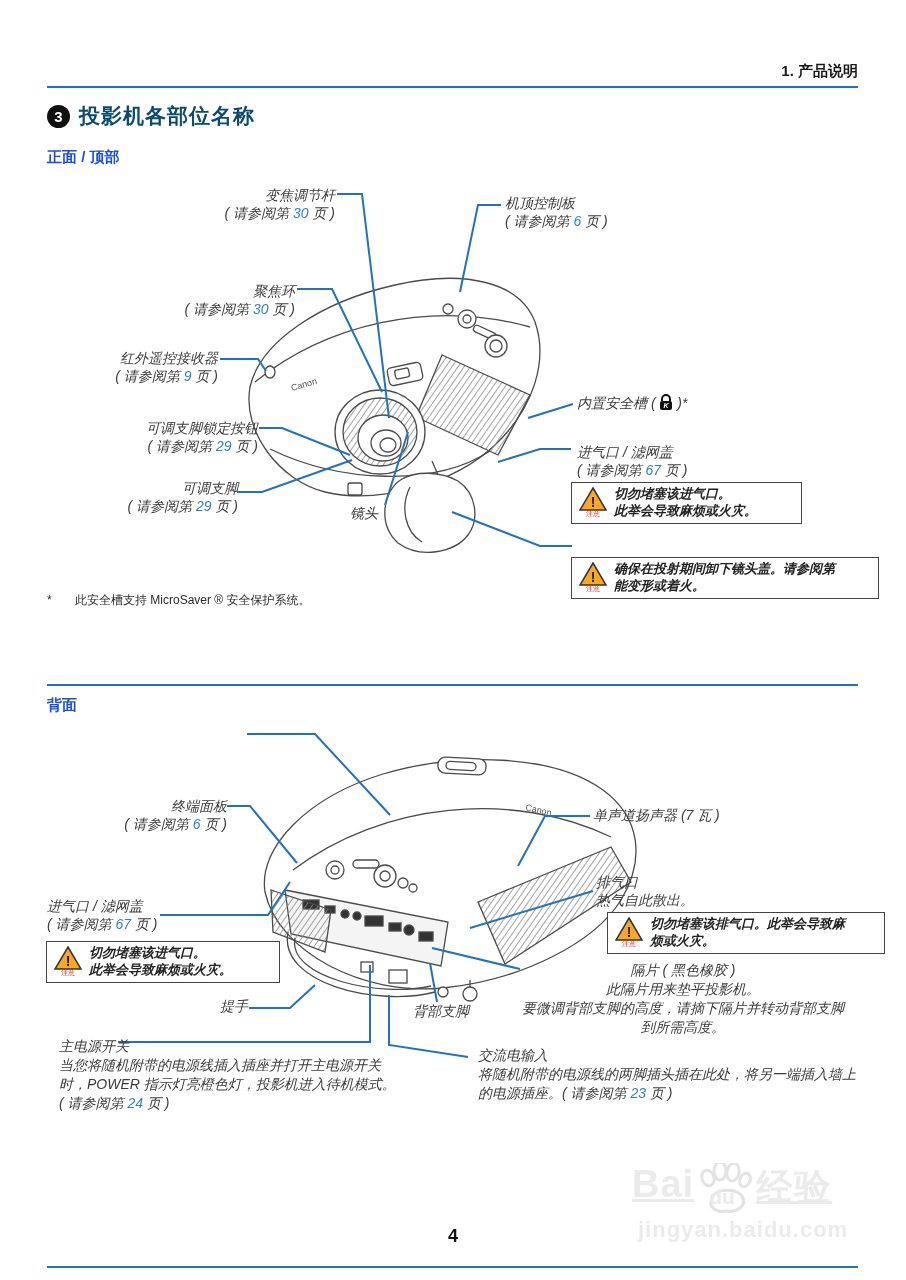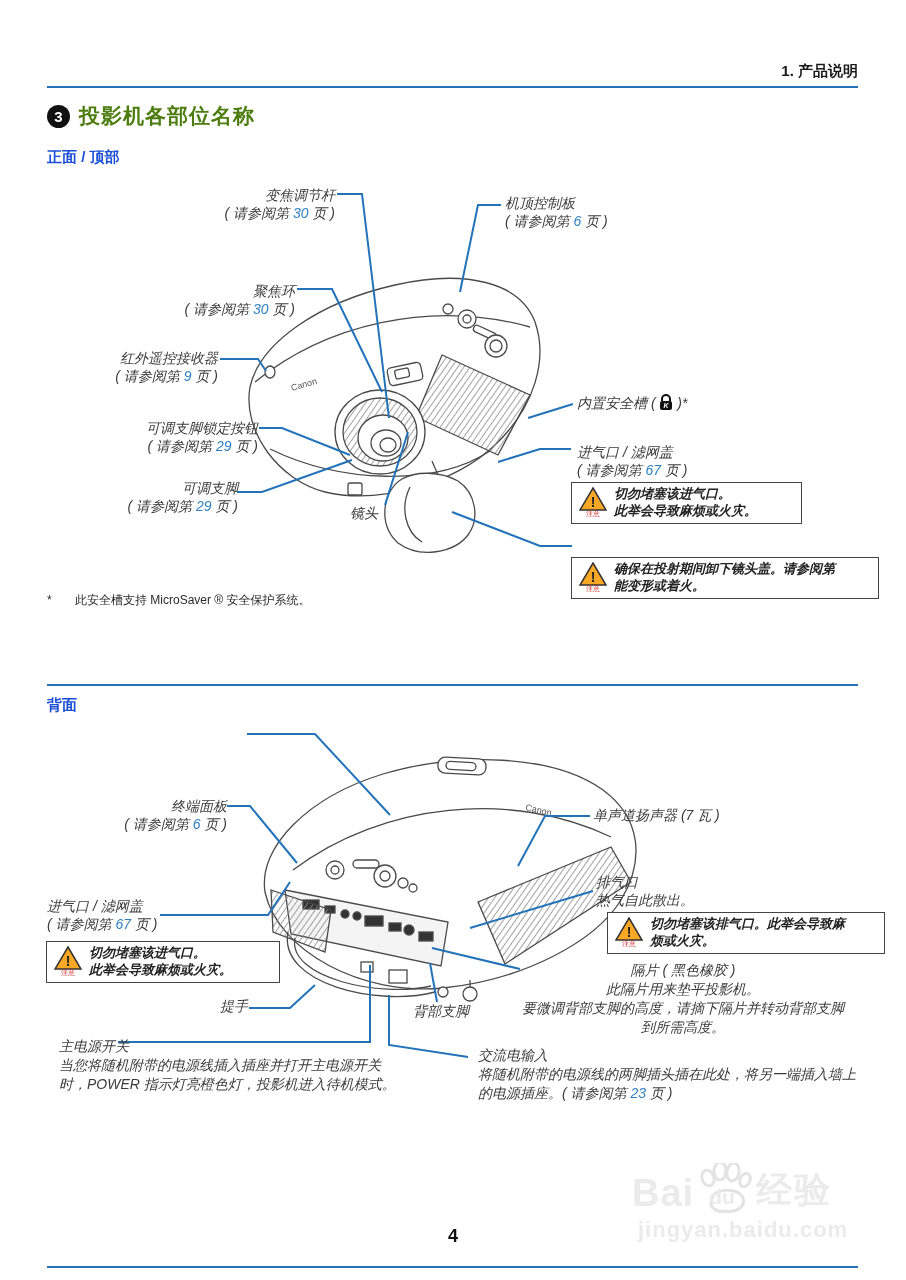--- a/index.html
+++ b/index.html
@@ -5,40 +5,40 @@
   html,body { margin:0; padding:0; background:#ffffff; }
   .page {
     position:relative; width:906px; height:1280px; background:#fff;
     font-family:"Liberation Sans", sans-serif; color:#222; overflow:hidden;
   }
   .hline { position:absolute; height:2px; background:#2273b9; }
   .chapter { position:absolute; top:62px; right:48px; font-size:15px; font-weight:bold; color:#1a1a1a; }
   .sec-title { position:absolute; top:102px; left:47px; display:flex; align-items:center; gap:9px; }
   .sec-num { width:23px; height:23px; border-radius:50%; background:#111; color:#fff; font-size:15px;
              font-weight:bold; text-align:center; line-height:23px; }
-  .sec-text { font-size:21px; font-weight:bold; color:#4d7c0f; letter-spacing:1px; }
+  .sec-text { font-size:21px; font-weight:bold; color:#0c4a6e; letter-spacing:1px; }
   .subhead { position:absolute; font-size:15px; font-weight:bold; color:#1d4ed8; }
   .lbl { position:absolute; z-index:3; font-size:14px; font-style:italic; color:#3a3a3a; line-height:1.3; white-space:nowrap; }
   .lbl.r { text-align:right; }
   .pg { color:#2e7fc1; }
   .warn { position:absolute; z-index:4; border:1px solid #444; background:#fff;
           display:flex; align-items:center; gap:7px; padding:3px 7px; }
   .warn .wtxt { font-size:13px; font-weight:bold; font-style:italic; color:#222; line-height:1.3; white-space:nowrap; }
   .tri-wrap { display:flex; flex-direction:column; align-items:center; }
   .caution { font-size:7px; color:#cc2222; margin-top:-2px; }
   .footnote { position:absolute; top:592px; left:47px; font-size:12px; color:#2a2a2a; }
   .footnote .mark { display:inline-block; width:28px; }
   .block { position:absolute; z-index:3; font-size:14px; font-style:italic; color:#3a3a3a; line-height:1.35; white-space:nowrap; }
   .block .bline { display:block; }
   .overlay { position:absolute; left:0; top:0; z-index:2; }
   .illus { position:absolute; z-index:1; }
   .pageno { position:absolute; top:1226px; left:0; width:906px; text-align:center;
             font-size:18px; font-weight:bold; color:#111; }
   .wm { position:absolute; left:632px; top:1163px; z-index:5; color:#ebebeb; font-weight:bold; }
-  .wm-row { display:flex; align-items:flex-end; }
+  .wm-row { display:flex; align-items:flex-start;text-decoration:underline; }
   .wm-bai { font-size:38px; letter-spacing:1px; }
   .paw-wrap { position:relative; width:58px; height:52px; margin:0 2px; }
   .wm-du { position:absolute; left:13px; top:22px; font-size:21px; color:#ebebeb; }
   .wm-jy { font-size:36px; letter-spacing:2px; }
   .wm-url { font-size:22px; letter-spacing:1px; margin-top:2px; margin-left:6px; }
   .lock { display:inline-block; vertical-align:-2px; }
 </style>
 </head>
 <body>
 
@@ -291,20 +291,21 @@
     <span class="bline">隔片 ( 黑色橡胶 )</span>
     <span class="bline">此隔片用来垫平投影机。</span>
     <span class="bline">要微调背部支脚的高度，请摘下隔片并转动背部支脚</span>
     <span class="bline">到所需高度。</span>
   </div>
 
   <div class="block" style="left:47px; top:1037px;margin-left:12px;">
     <span class="bline">主电源开关</span>
     <span class="bline">当您将随机附带的电源线插入插座并打开主电源开关</span>
     <span class="bline">时，POWER 指示灯亮橙色灯，投影机进入待机模式。</span>
+    <span class="bline"><span>( 请参阅第 </span><span class="pg">24</span><span> 页 )</span></span>
   </div>
 
   <div class="block" style="left:478px; top:1046px;">
     <span class="bline">交流电输入</span>
     <span class="bline">将随机附带的电源线的两脚插头插在此处，将另一端插入墙上</span>
     <span class="bline"><span>的电源插座。( 请参阅第 </span><span class="pg">23</span><span> 页 )</span></span>
   </div>
 
   <div class="wm">
     <div class="wm-row">

